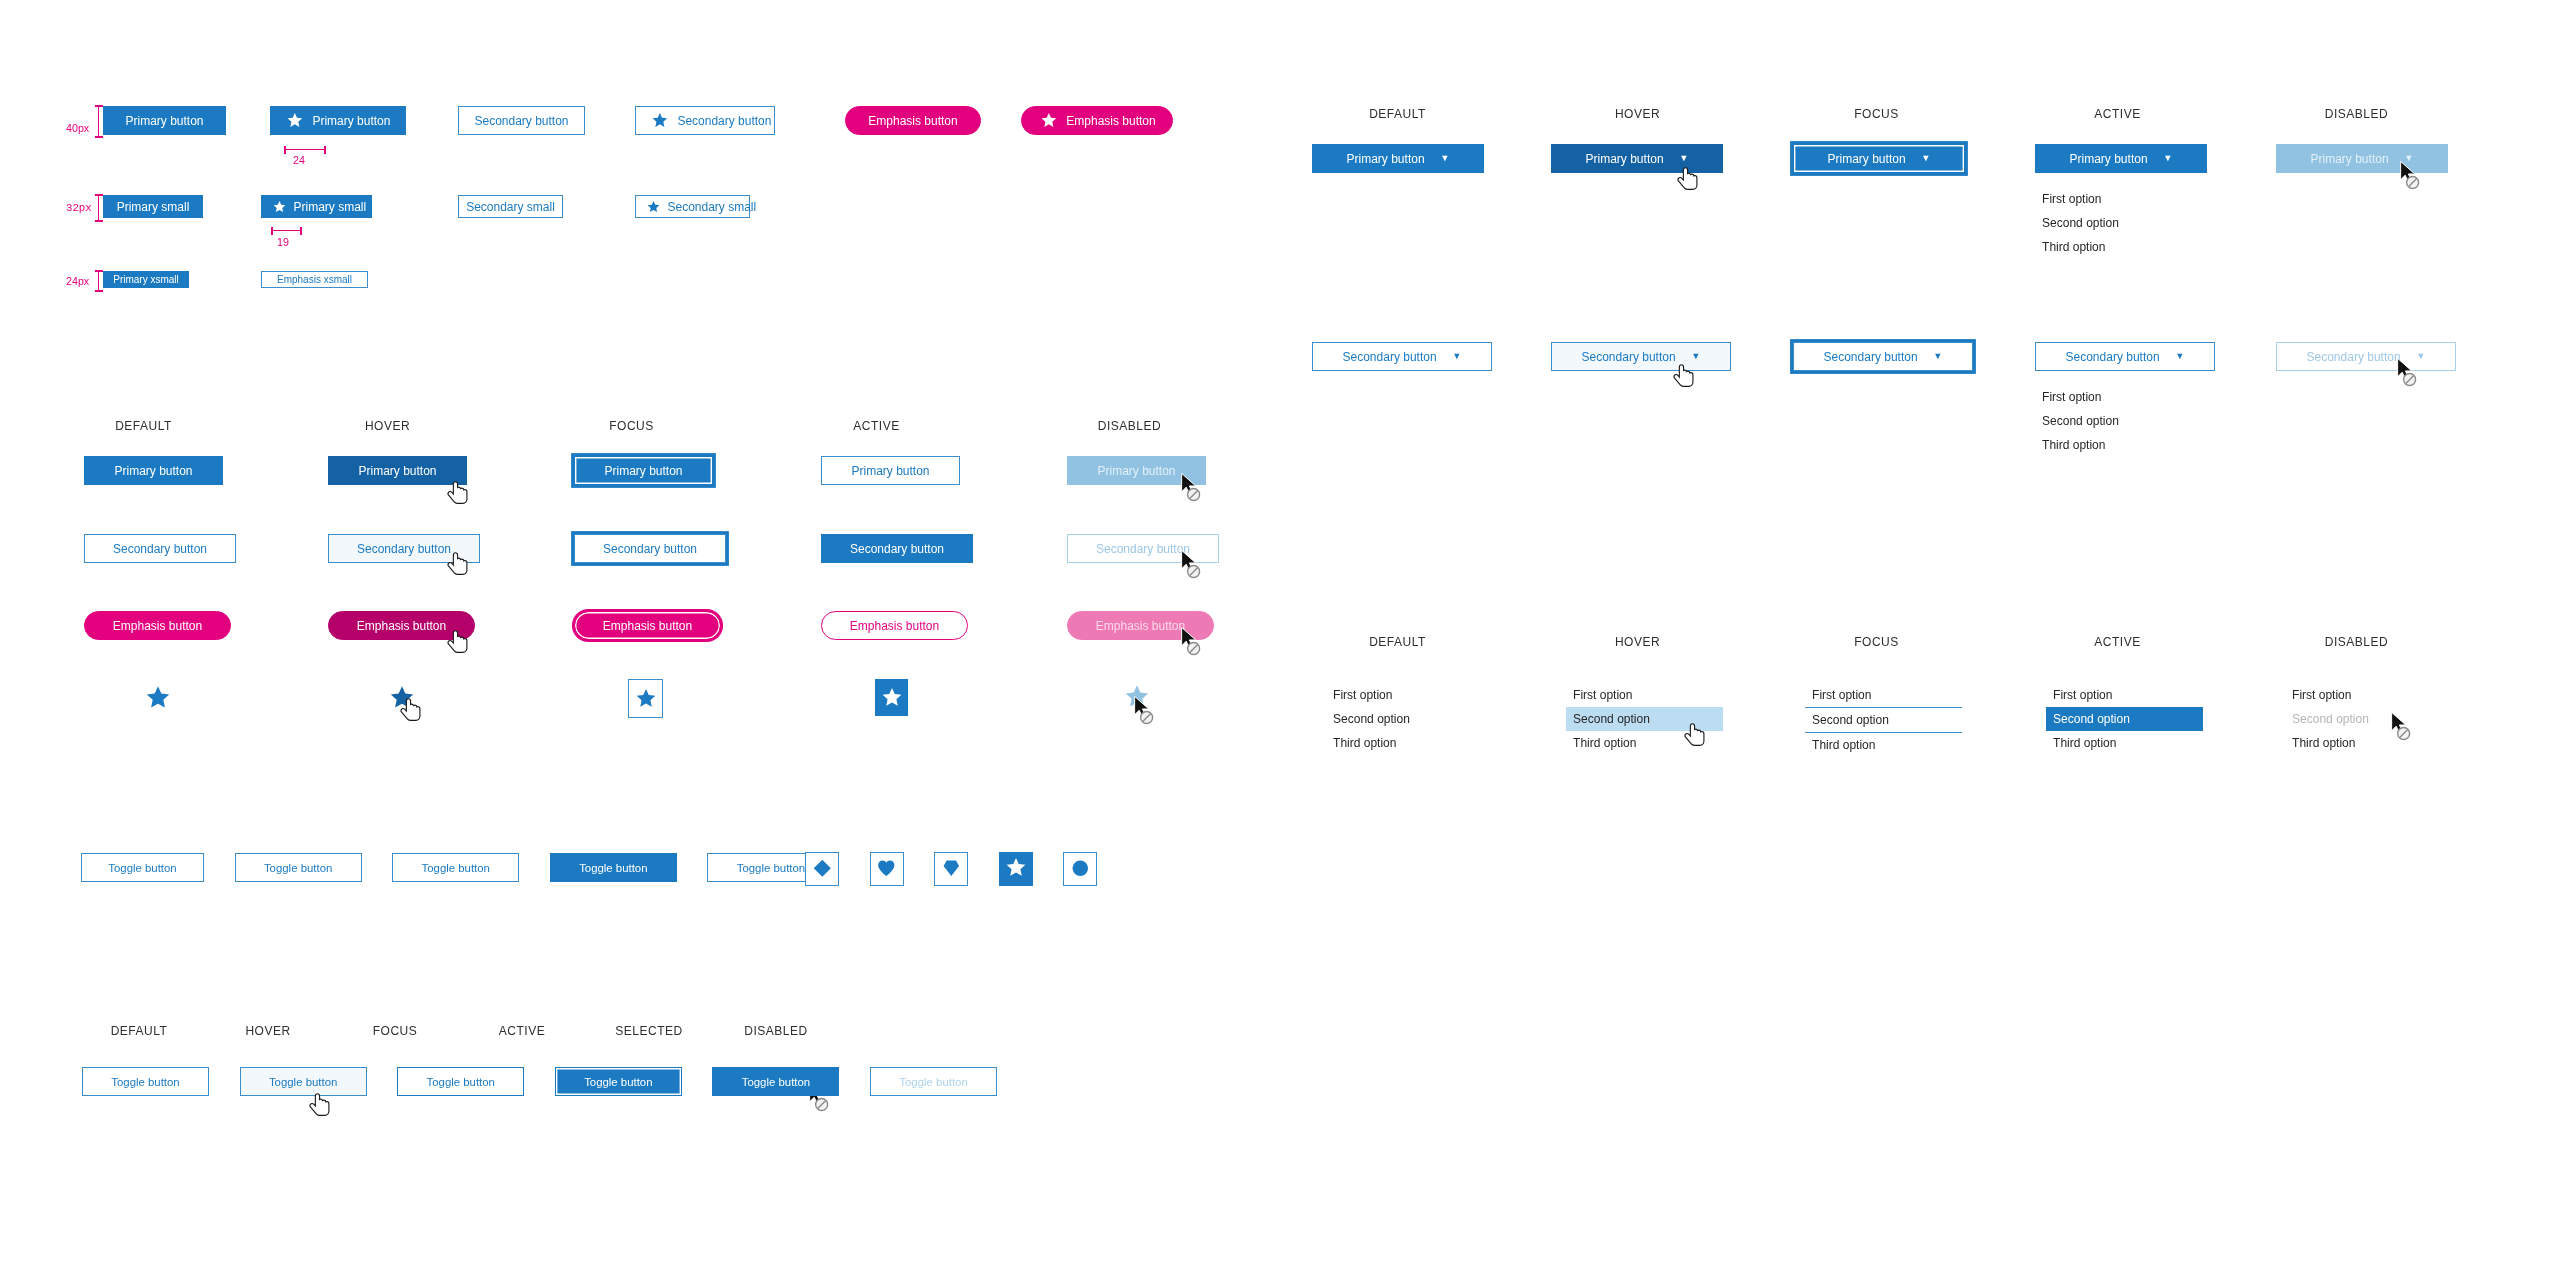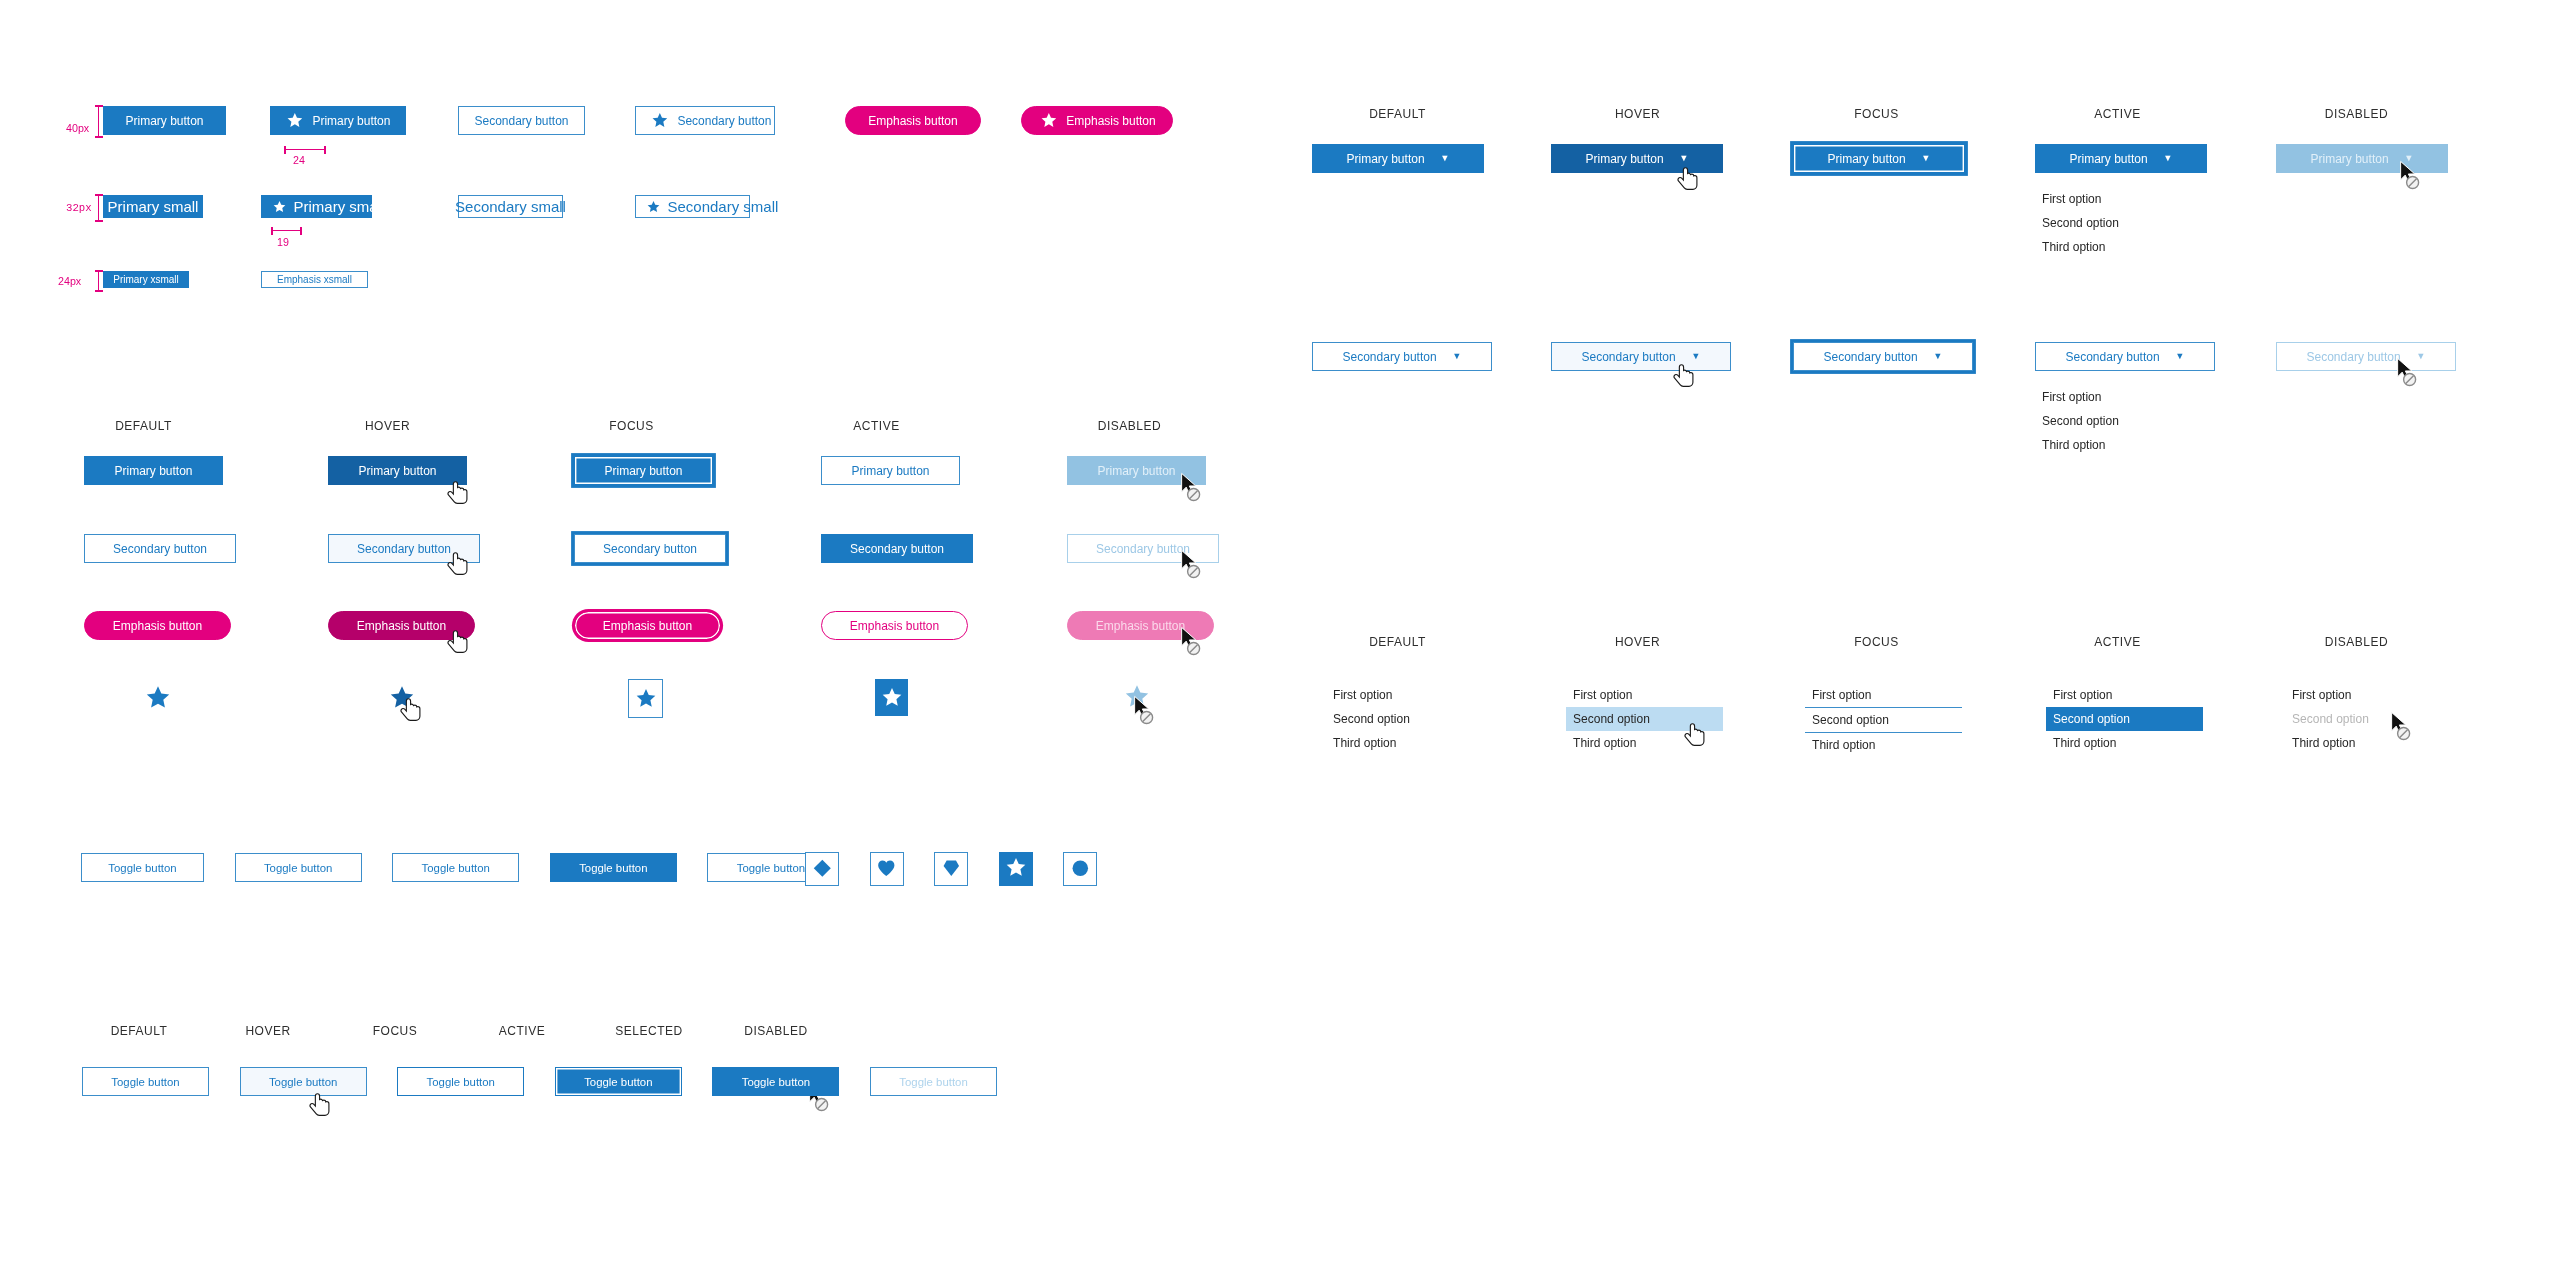--- a/index.html
+++ b/index.html
@@ -40,21 +40,21 @@
   .btn.emphasis-hov { background: #b5006a; color: #ffffff; border-color: #b5006a; border-radius: 714px; }
   .btn.emphasis-out { background: #ffffff; color: #e3007f; border-color: #e3007f; border-radius: 714px; }
   .btn.emphasis-dis { background: #ee7ab5; color: #fbd9eb; border-color: #ee7ab5; border-radius: 714px; cursor: default; }
 
   
   .focus-blue { box-shadow: 0 0 0 1.4px #ffffff inset, 0 0 0 2.9px #1b7ac2; }
   .focus-sec  { box-shadow: 0 0 0 1.4px #ffffff inset, 0 0 0 2.9px #1b7ac2; }
   .focus-pink { box-shadow: 0 0 0 1.4px #ffffff inset, 0 0 0 2.1px #e3007f; }
 
   .sz-40 { height: 29px; font-size: 12px; padding: 0 13px; }
-  .sz-32 { height: 23px; font-size: 15px; padding: 0 10px; }
+  .sz-32 { height: 23px; font-size: 12px; padding: 0 10px; }
   .sz-24 { height: 17px; font-size: 10px; padding: 0 7.1px; gap: 5.7px; }
 
   
   .state-label {
     font-size: 12px;
     color: #2e2e2e;
     letter-spacing: 0.5px;
     text-align: center;
     font-family: "Liberation Sans", sans-serif;
     white-space: nowrap;
@@ -235,21 +235,21 @@
 
 <button class="abs btn secondary sz-32" style="left:635px; top:195px; width:115px; justify-content:flex-start; padding-left:11.4px; gap:7.1px;">
   <span style="display:inline-flex;">
     <svg width="13" height="12" viewBox="0 0 24 23" aria-hidden="true">
         <path d="M12 0l3.3 7.2 7.9.9-5.9 5.4 1.6 7.8L12 17.4 5.1 21.3l1.6-7.8L.8 8.1l7.9-.9z" fill="#1b7ac2"></path>
       </svg>
   </span>
   <span>Secondary small</span>
 </button>
 
-<div class="abs measure-text" style="left:58px; top:275px;">24px</div>
+<div class="abs measure-text" style="left:66px; top:275px;">24px</div>
 <div class="abs v-caliper" style="left:98px; top:271px; height:20px;"></div>
 
 <button class="abs btn primary sz-24" style="left:103px; top:271px; width:86px;">
   <span>Primary xsmall</span>
 </button>
 
 <button class="abs btn secondary sz-24" style="left:261px; top:271px; width:107px;">
   <span>Emphasis xsmall</span>
 </button>
 

